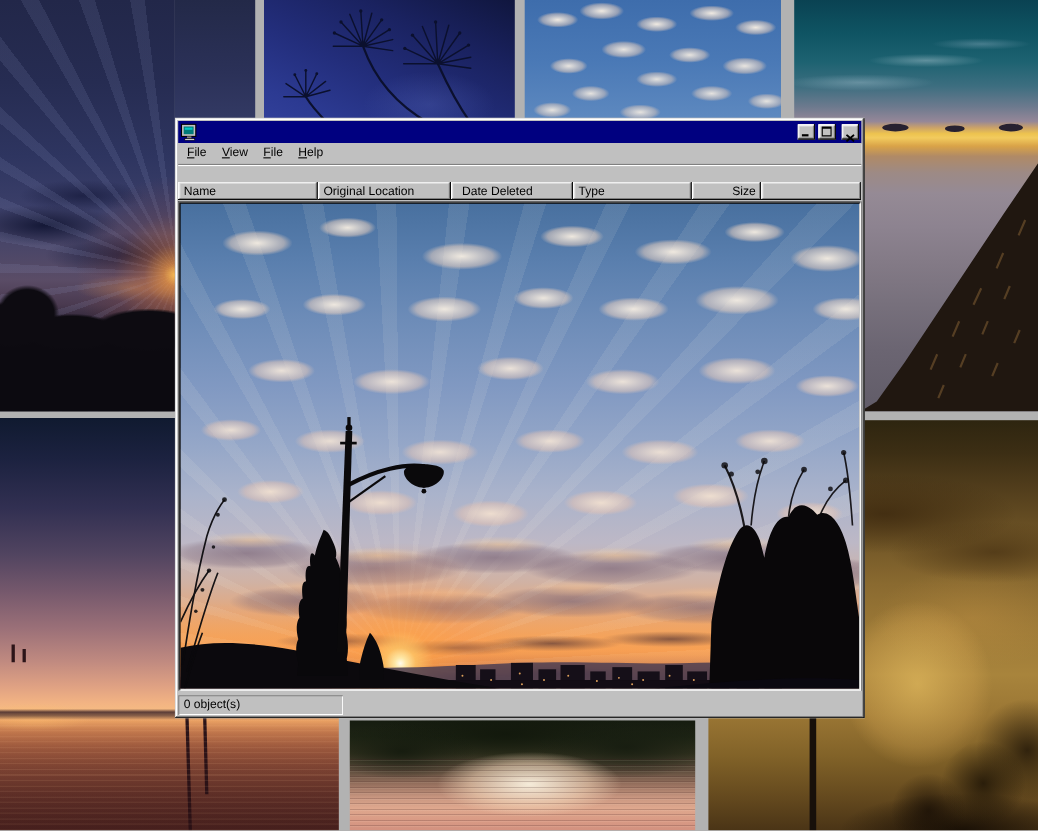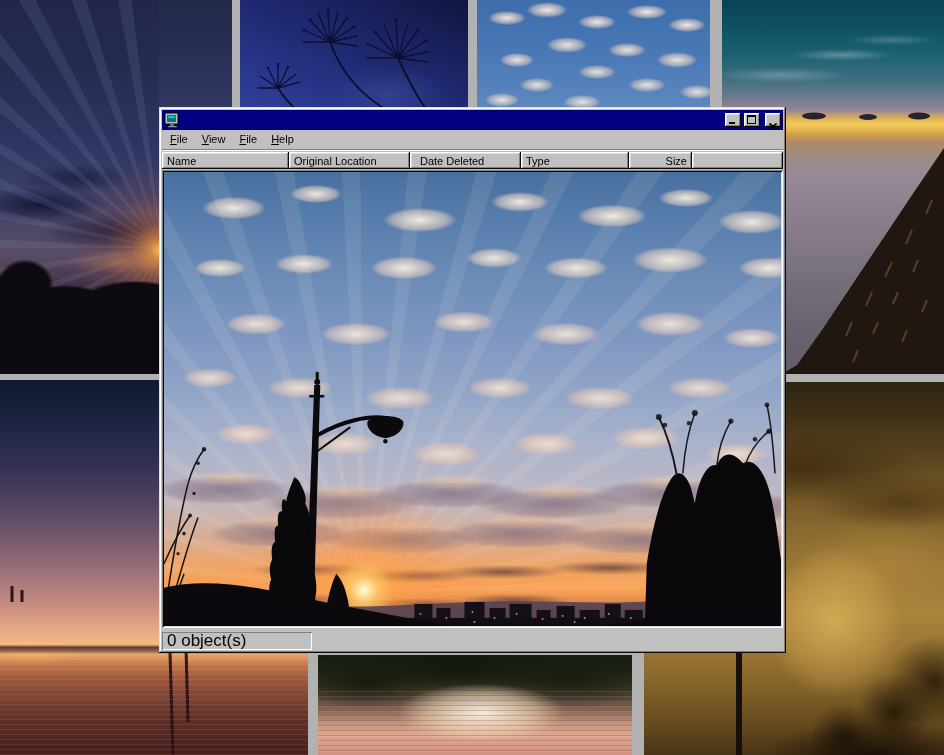--- a/index.html
+++ b/index.html
@@ -86,32 +86,32 @@
   .tb-btn{width:16px;height:14px;flex:none;background:#c0c0c0;position:relative;
        box-shadow:inset -1px -1px #0a0a0a, inset 1px 1px #ffffff, inset -2px -2px #808080, inset 2px 2px #dfdfdf;}
   .tb-btn.close{margin-left:2px;}
   .g-min{position:absolute;left:4px;bottom:3px;width:6px;height:2px;background:#000;}
   .g-max{position:absolute;left:3px;top:2px;width:9px;height:9px;border:1px solid #000;border-top-width:2px;box-sizing:border-box;}
   .g-x{position:absolute;left:4px;top:3px;}
   .menubar{flex:none;height:19px;display:flex;align-items:center;padding-left:1px;
        border-bottom:1px solid #808080;box-shadow:0 1px 0 #ffffff;}
   .menu-item{font-size:11px;color:#000;padding:2px 7px 3px 7px;}
   .menu-item::first-letter{text-decoration:underline;}
-  .header-row{flex:none;height:17px;display:flex;margin-top:2px;}
+  .header-row{flex:none;height:17px;display:flex;margin-top:15px;}
   .hcell{flex:none;box-sizing:border-box;height:17px;background:#c0c0c0;font-size:11px;color:#000;
        display:flex;align-items:center;padding:0 5px;white-space:nowrap;overflow:hidden;
        box-shadow:inset -1px -1px #0a0a0a, inset 1px 1px #ffffff, inset -2px -2px #808080, inset 2px 2px #dfdfdf;}
   .hcell.c-name{width:127px;} .hcell.c-loc{width:121px;} .hcell.c-date{width:111px;padding-left:10px;}
   .hcell.c-type{width:108px;} .hcell.c-size{width:63px;justify-content:flex-end;} .hcell.c-rest{flex:1;}
   .client{flex:1;position:relative;margin-top:1px;background:#000;box-sizing:border-box;
        box-shadow:inset 1px 1px #808080, inset -1px -1px #ffffff, inset 2px 2px #0a0a0a, inset -2px -2px #dfdfdf;}
   .scene{position:absolute;inset:2px;overflow:hidden;}
   .layer{position:absolute;inset:0;}
   .statusbar{flex:none;height:20px;margin-top:2px;display:flex;gap:3px;}
-  .status-panel{box-sizing:border-box;height:18px;align-self:flex-end;font-size:17px;color:#000;
+  .status-panel{box-sizing:border-box;height:18px;align-self:flex-end;font-size:11px;color:#000;
        display:flex;align-items:center;padding:0 5px;position:relative;
        box-shadow:inset 1px 1px #808080, inset -1px -1px #ffffff;}
   .sp1{width:150px;flex:none;} .sp2{flex:1;}
   .grip{position:absolute;right:2px;bottom:2px;width:12px;height:12px;
        clip-path:polygon(100% 0,100% 100%,0 100%);
        background:repeating-linear-gradient(135deg,#ffffff 0 1px,#8a8a8a 1px 3px,rgba(0,0,0,0) 3px 5px);}
 
   
   .sky{background:linear-gradient(180deg,#48709f 0%,#5a7fae 12%,#6d8cb8 24%,#8199c2 38%,#95a7c8 50%,#aab3cb 60%,#bdb8c6 70%,#d0b2a4 78%,#e3a87e 84%,#f0a35f 89%,#f5a055 92%,#d98850 95%,#9c5f43 97.5%,#57352c 100%);}
   .rays{background:repeating-conic-gradient(from 240deg at 200px 420px, rgba(255,248,230,0.085) 0deg 2.5deg, rgba(255,255,255,0) 2.5deg 9deg);}

